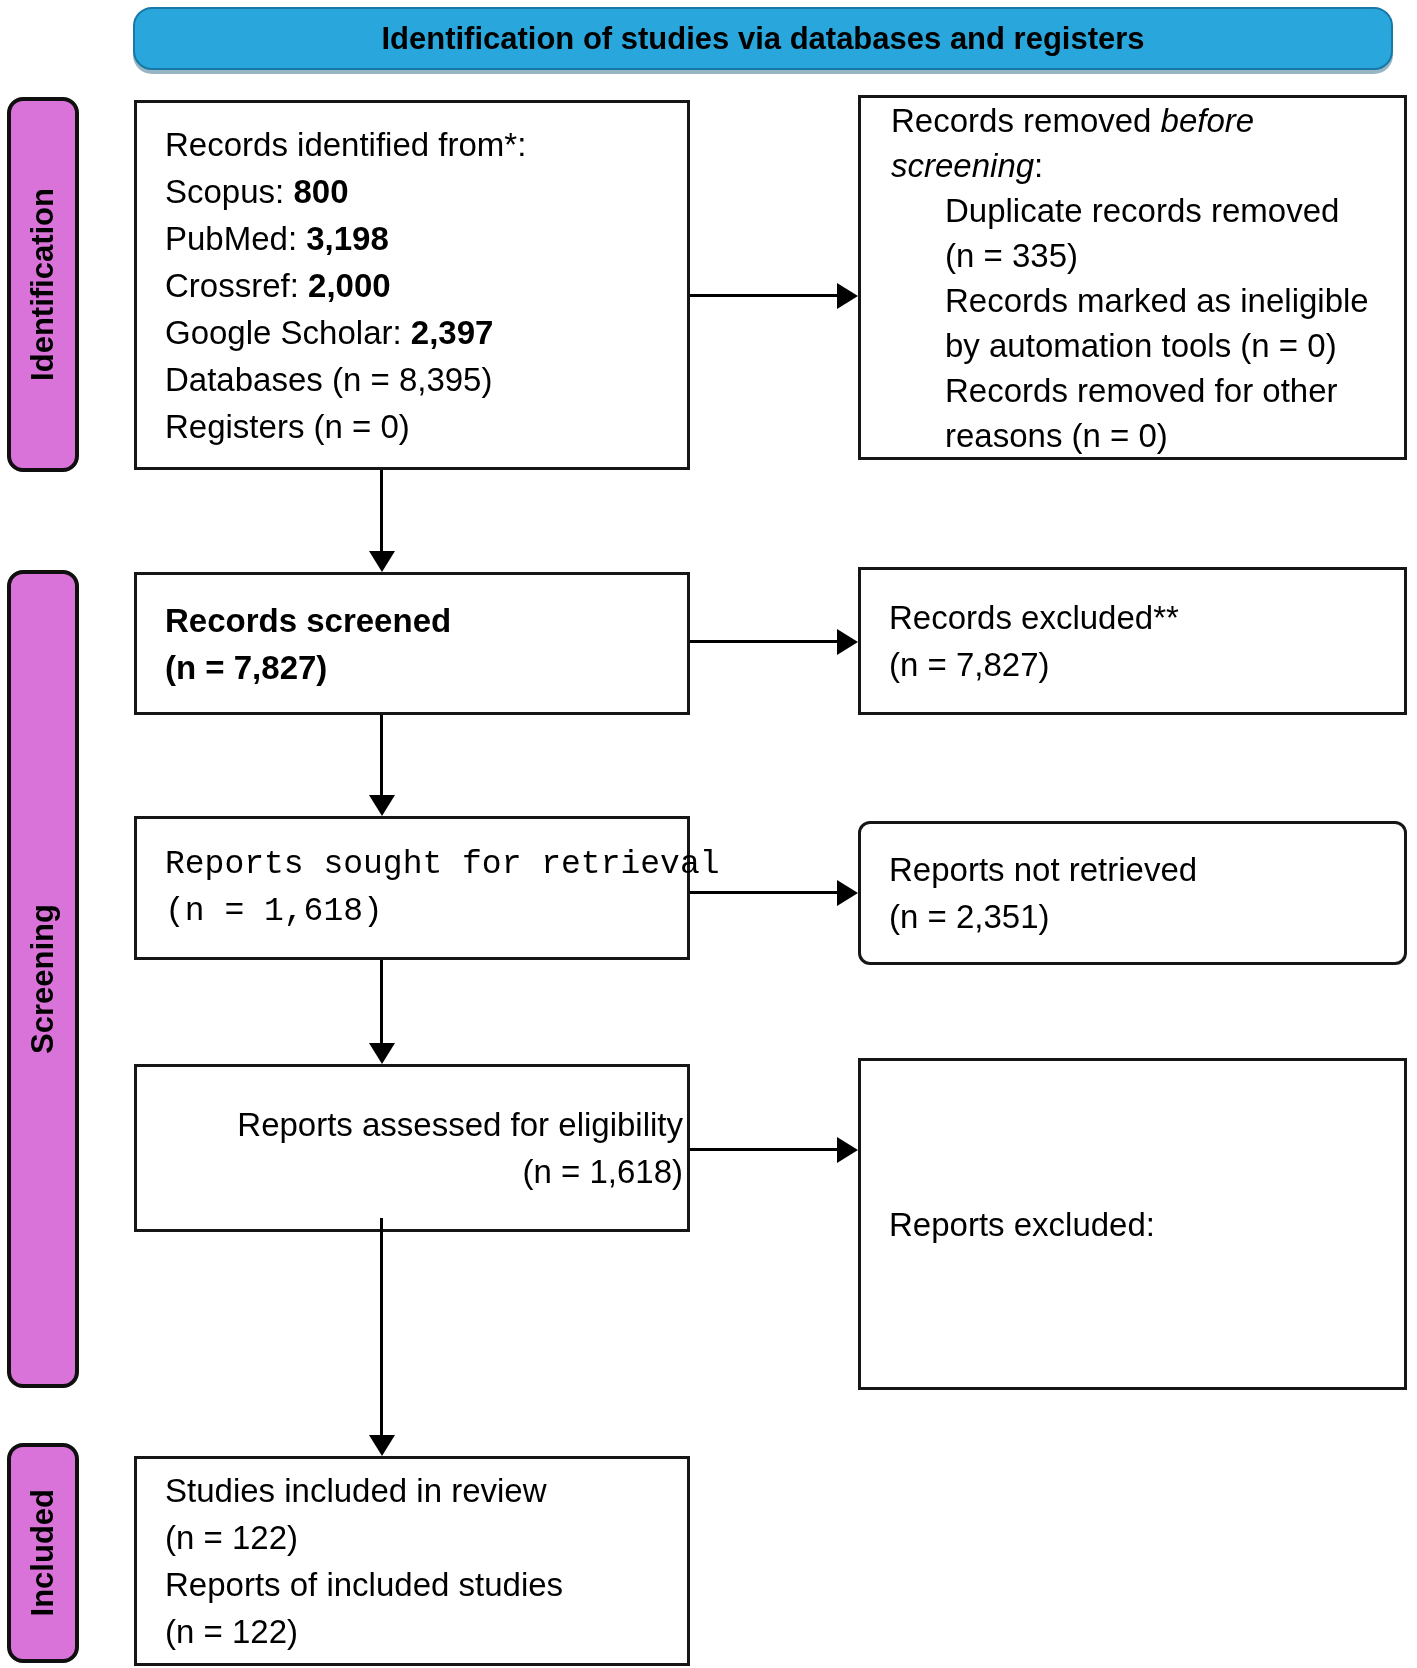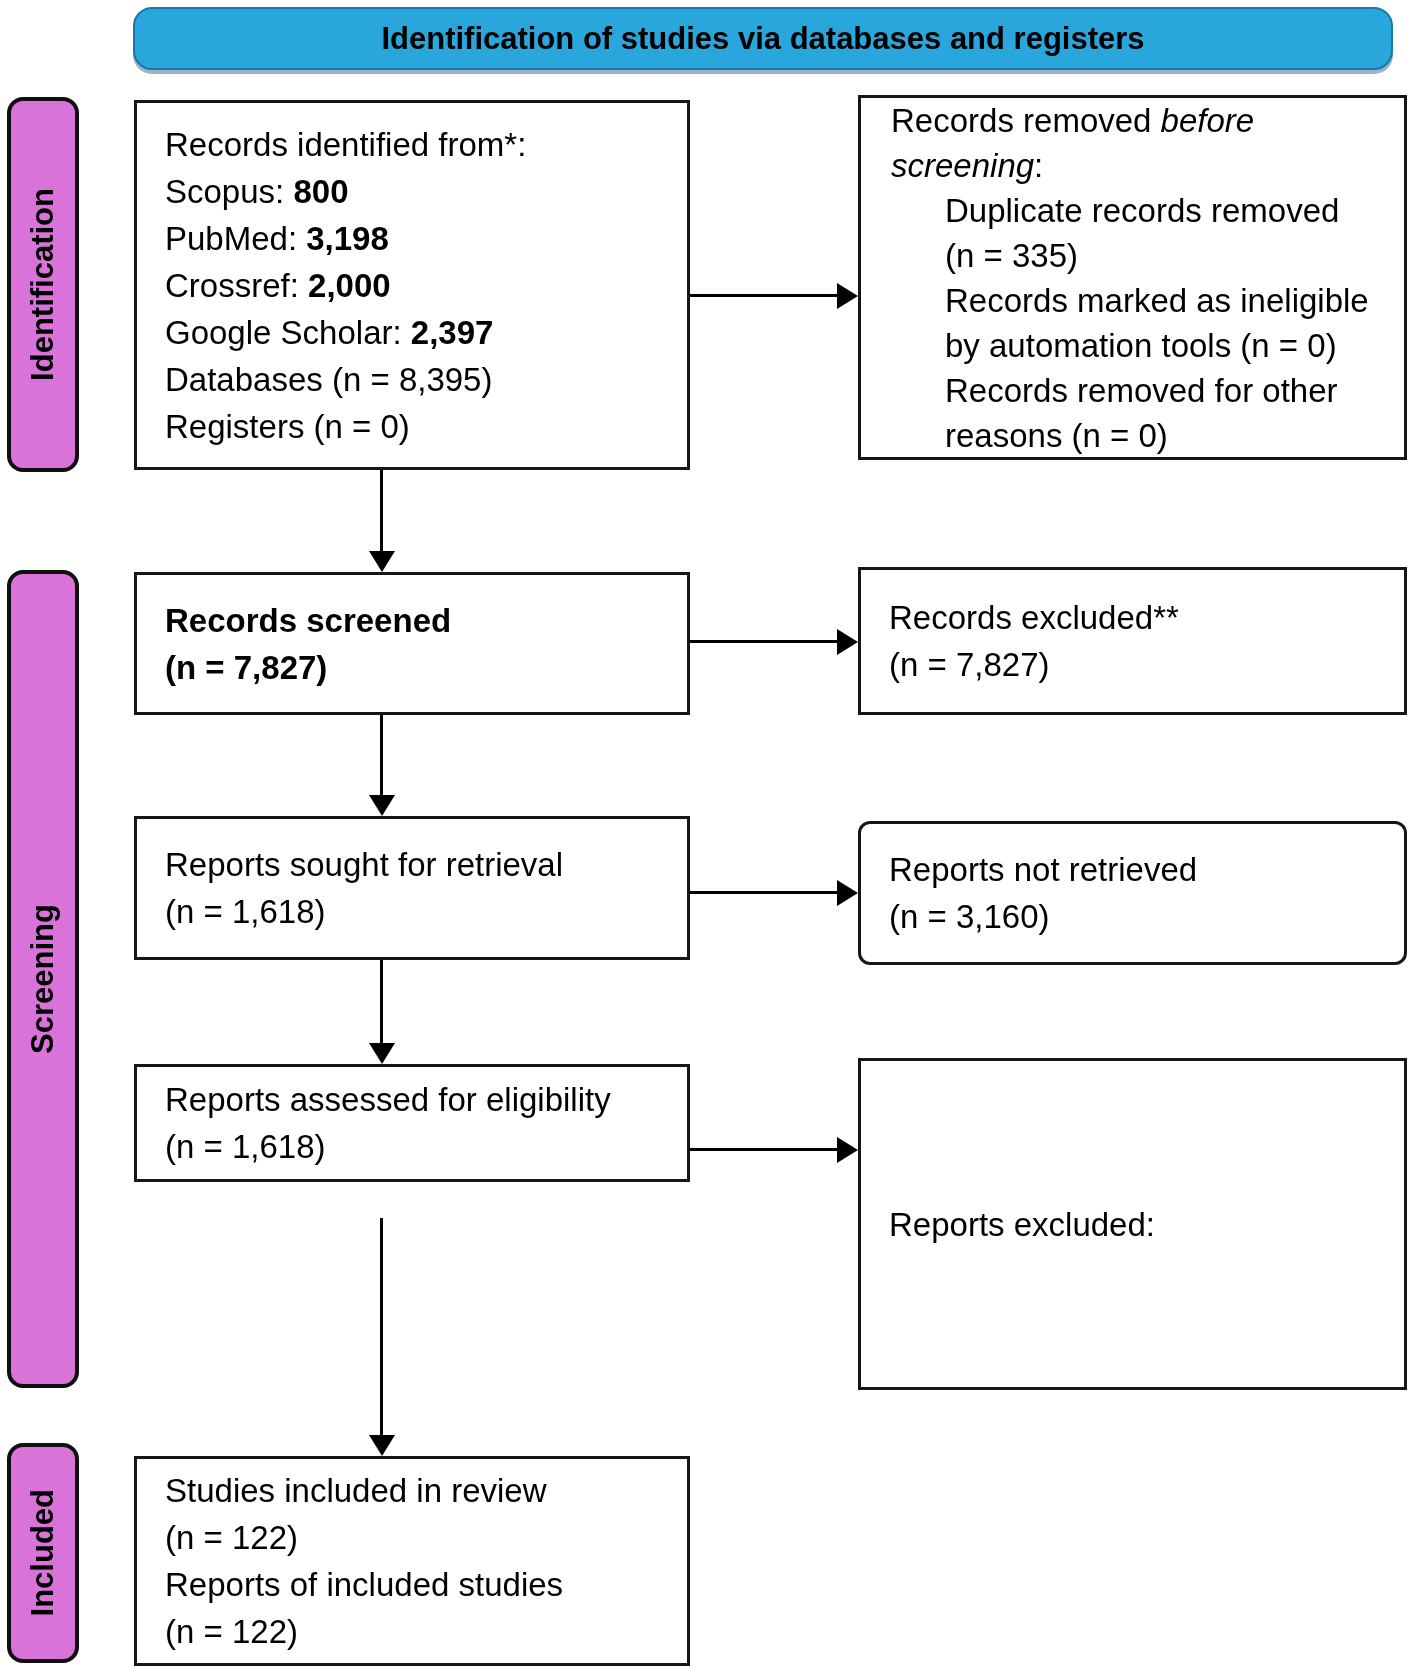--- a/index.html
+++ b/index.html
@@ -105,28 +105,28 @@
       </div>
   </div>
 
   <div class="box" style="left:134px;top:572px;width:556px;height:143px;font-weight:bold;">
     <div class="box-text">
         <div class="line"><span>Records screened</span></div>
         <div class="line"><span>(n = 7,827)</span></div>
       </div>
   </div>
 
-  <div class="box" style="left:134px;top:816px;width:556px;height:144px;">
+  <div class="box" style="left:134px;top:816px;width:556px;height:144px;font-family:Liberation Mono, monospace;">
     <div class="box-text">
         <div class="line"><span>Reports sought for retrieval</span></div>
         <div class="line"><span>(n = 1,618)</span></div>
       </div>
   </div>
 
-  <div class="box" style="left:134px;top:1064px;width:556px;height:118px;">
+  <div class="box" style="left:134px;top:1064px;width:556px;height:168px;text-align:right;">
     <div class="box-text">
         <div class="line"><span>Reports assessed for eligibility</span></div>
         <div class="line"><span>(n = 1,618)</span></div>
       </div>
   </div>
 
   <div class="box" style="left:134px;top:1456px;width:556px;height:210px;">
     <div class="box-text">
         <div class="line"><span>Studies included in review</span></div>
         <div class="line"><span>(n = 122)</span></div>
@@ -151,21 +151,21 @@
   <div class="box" style="left:858px;top:567px;width:549px;height:148px;">
     <div class="box-text">
         <div class="line"><span>Records excluded**</span></div>
         <div class="line"><span>(n = 7,827)</span></div>
       </div>
   </div>
 
   <div class="box" style="left:858px;top:821px;width:549px;height:144px;border-radius:12px;">
     <div class="box-text">
         <div class="line"><span>Reports not retrieved</span></div>
-        <div class="line"><span>(n = 3,160)</span></div>
+        <div class="line"><span>(n = 2,351)</span></div>
       </div>
   </div>
 
   <div class="box" style="left:858px;top:1058px;width:549px;height:332px;">
     <div class="box-text">
         <div class="line"><span>Reports excluded:</span></div>
       </div>
   </div>
 
   <div class="varrow" style="left:380px;top:470px;height:81px;"></div>

